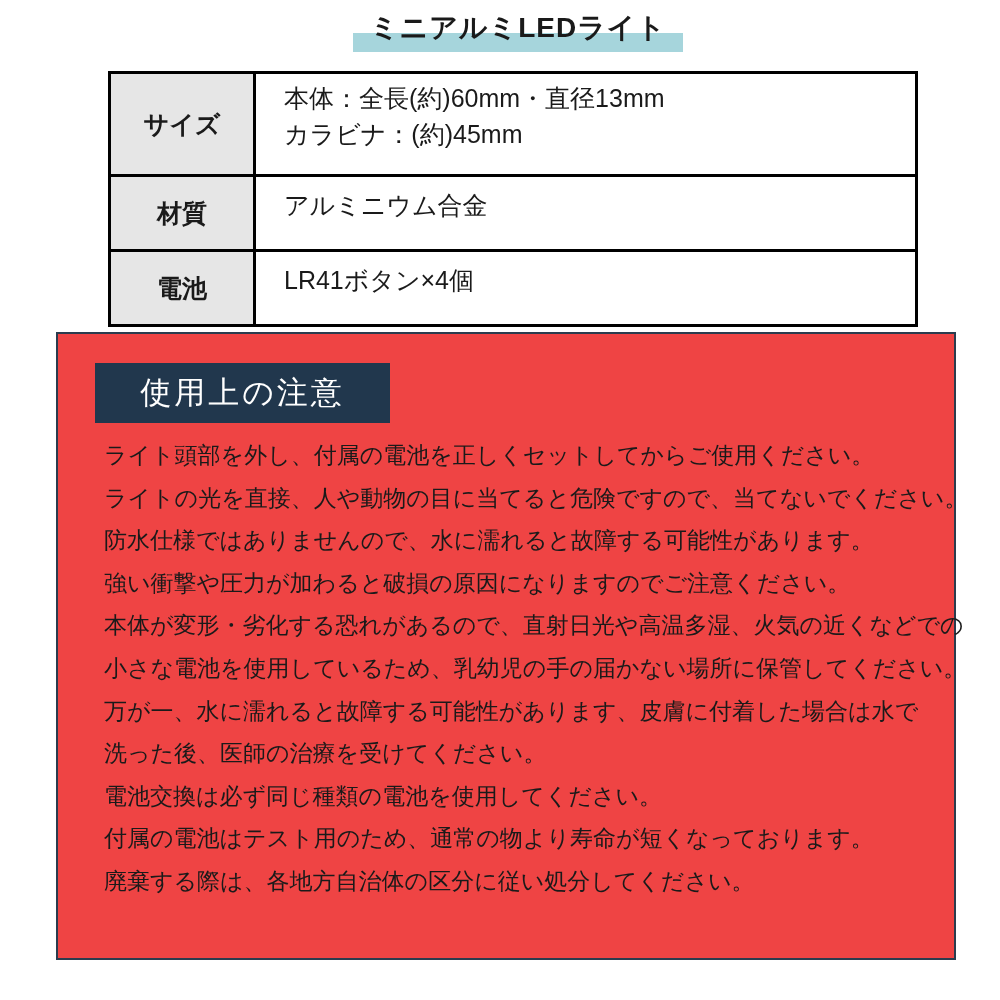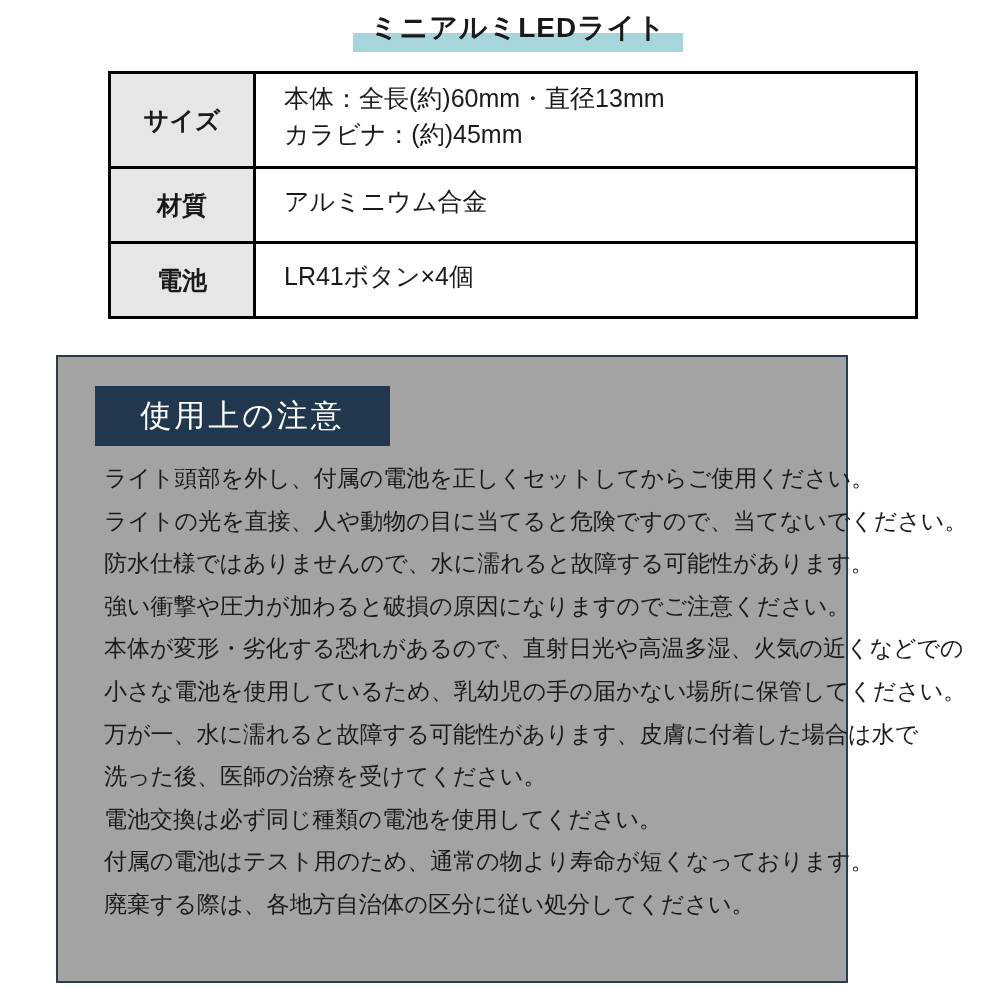--- a/index.html
+++ b/index.html
@@ -19,28 +19,28 @@
     position:absolute;left:108px;top:71px;width:810px;
     border-collapse:collapse;table-layout:fixed;
   }
   .spec-table th,.spec-table td{border:3px solid #000;}
   .spec-table th{
     width:140px;background:var(--thbg);font-size:25px;font-weight:bold;
     text-align:center;vertical-align:middle;color:#1a1a1a;
   }
   .spec-table td{
     font-size:25px;color:#1a1a1a;vertical-align:middle;
-    padding:6px 10px 14px 28px;line-height:36px;white-space:nowrap;
+    padding:6px 10px 22px 28px;line-height:36px;white-space:nowrap;
   }
   .row-size{height:87px;}
   .row-other{height:75px;}
   
   .notice-box{
-    position:absolute;left:56px;top:355px;width:792px;height:628px;
-    box-sizing:border-box;border:2px solid var(--boxborder);background:#a3a3a3;
+    position:absolute;left:56px;top:332px;width:900px;height:628px;
+    box-sizing:border-box;border:2px solid var(--boxborder);background:#ef4444;
   }
   .notice-header{
     position:absolute;left:37px;top:29px;width:295px;height:60px;
     background:var(--headbg);color:#ffffff;font-size:31px;font-weight:500;
     line-height:60px;text-align:center;letter-spacing:3px;
   }
   .notice-body{
     position:absolute;left:31px;top:100px;width:850px;
     font-size:23px;line-height:42.6px;color:#1a1a1a;
   }

